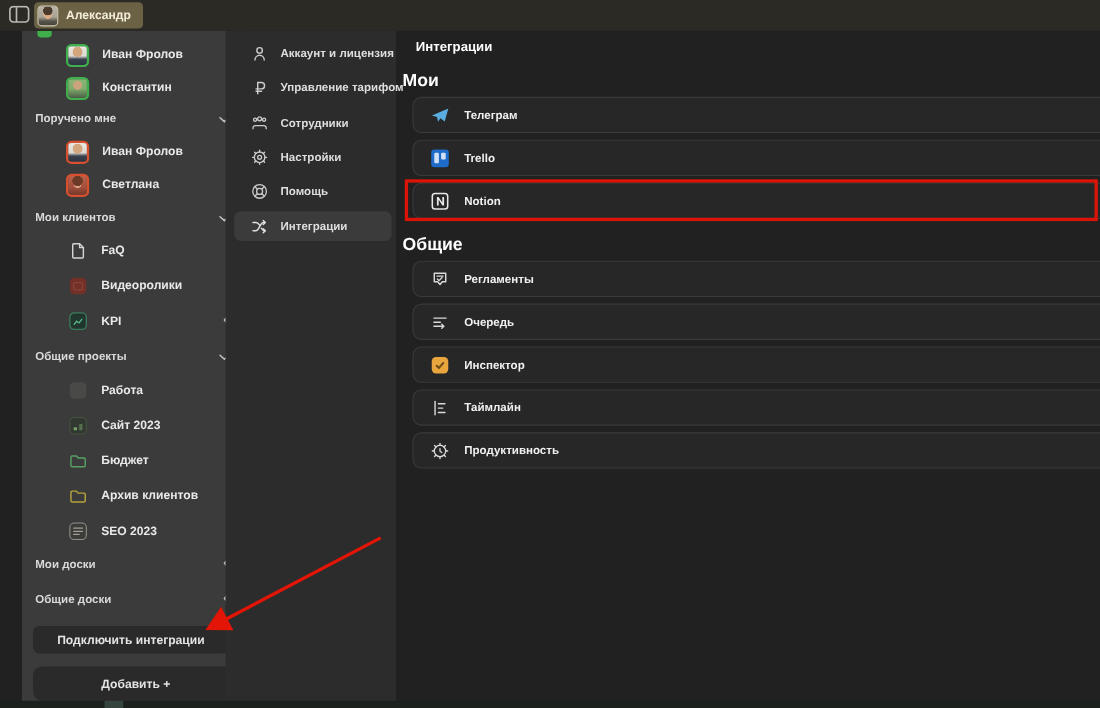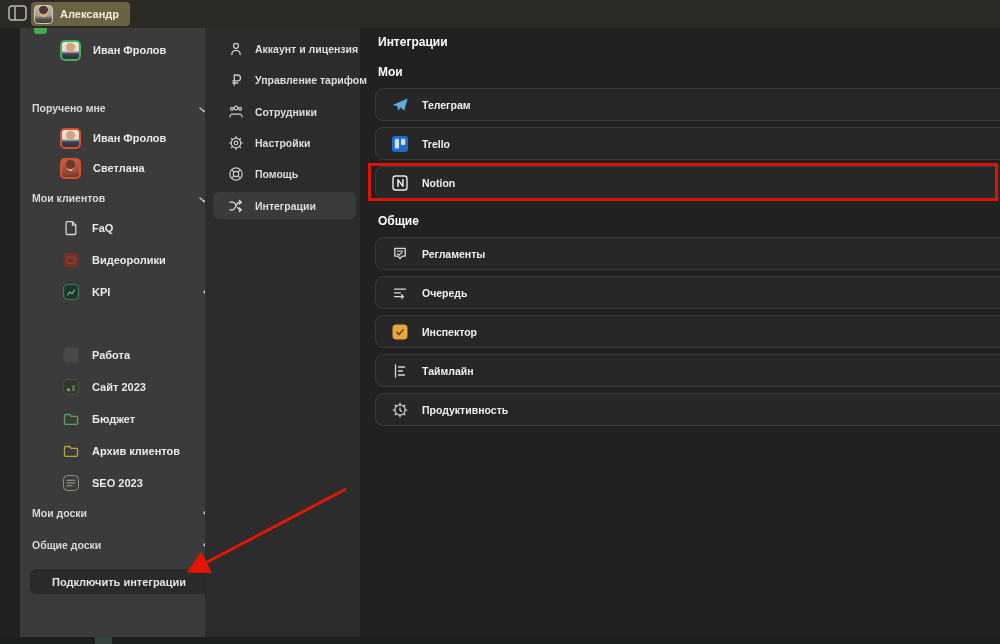--- a/index.html
+++ b/index.html
@@ -57,21 +57,21 @@
   .menu { position:absolute; left:205px; top:28px; width:155px; height:616px; background:#2c2c2c; z-index:2;text-align:right; }
   .mitem { position:absolute; left:8px; width:143px; height:27px; display:flex; align-items:center; gap:11px;
     padding-left:15px; border-radius:6px; cursor:pointer; }
   .mitem.active { background:#3b3b3b; }
   .mitem .lbl { font-size:10.5px; font-weight:bold; color:#dedede; white-space:nowrap; }
   .micon { width:16px; height:16px; flex-shrink:0; }
 
   
   .main { position:absolute; left:360px; top:28px; width:640px; height:616px; background:#212121; z-index:1; }
   .main-title { position:absolute; left:18px; top:7px; font-size:12px; font-weight:bold; color:#ffffff; }
-  .sec-label { position:absolute; left:18px; font-size:12px; font-weight:bold; color:#ffffff; }
+  .sec-label { position:absolute; left:6px; font-size:16px; font-weight:bold; color:#ffffff; }
   .card { position:absolute; left:15px; width:640px; height:33px; background:#272727; border:1px solid #3a3a3a;
     border-radius:8px; display:flex; align-items:center; gap:13px; padding-left:15px; cursor:pointer; }
   .card .lbl { font-size:10.5px; font-weight:bold; color:#f0f0f0; white-space:nowrap; }
   .cicon { width:18px; height:18px; flex-shrink:0; }
 
   
   .notion-box { position:absolute; left:368px; top:163px; width:630px; height:38px; border:3px solid #dc1408;
     z-index:6; pointer-events:none; }
   .arrow-svg { position:absolute; left:175px; top:475px; width:185px; height:105px; z-index:6; pointer-events:none; }
 
@@ -95,20 +95,24 @@
   </div>
 </div>
 
 <div class="sidebar">
   <div class="partial-avatar"></div>
 
   <div class="srow" style="top:8px">
     <span class="avatar b-green ph-suit"></span>
     <span class="lbl">Иван Фролов</span>
   </div>
+  <div class="srow" style="top:38px">
+    <span class="avatar b-green ph-green"></span>
+    <span class="lbl">Константин</span>
+  </div>
 
   <div class="shead" style="top:66px">
     <span class="lbl">Поручено мне</span>
     <span class="chev">
       <svg width="10" height="6" viewBox="0 0 10 6">
           <polyline points="1,1 5,4.6 9,1" fill="none" stroke="#c2c2c2" stroke-width="1.4" stroke-linecap="round"></polyline>
         </svg>
     </span>
   </div>
   <div class="srow" style="top:96px">
@@ -154,20 +158,28 @@
         </svg>
     </span>
     <span class="lbl">KPI</span>
     <span class="row-chev">
       <svg width="6" height="10" viewBox="0 0 6 10">
           <polyline points="4.6,1 1,5 4.6,9" fill="none" stroke="#c2c2c2" stroke-width="1.4" stroke-linecap="round"></polyline>
         </svg>
     </span>
   </div>
 
+  <div class="shead" style="top:282px">
+    <span class="lbl">Общие проекты</span>
+    <span class="chev">
+      <svg width="10" height="6" viewBox="0 0 10 6">
+          <polyline points="1,1 5,4.6 9,1" fill="none" stroke="#c2c2c2" stroke-width="1.4" stroke-linecap="round"></polyline>
+        </svg>
+    </span>
+  </div>
   <div class="srow" style="top:313px">
     <span class="picon">
       <svg width="18" height="18" viewBox="0 0 18 18">
           <rect x="1.5" y="1.5" width="15" height="15" rx="4" fill="#494947"></rect>
         </svg>
     </span>
     <span class="lbl">Работа</span>
   </div>
   <div class="srow" style="top:345px">
     <span class="picon">
@@ -216,20 +228,21 @@
   <div class="shead" style="top:503px">
     <span class="lbl">Общие доски</span>
     <span class="chev">
       <svg width="6" height="10" viewBox="0 0 6 10">
           <polyline points="4.6,1 1,5 4.6,9" fill="none" stroke="#c2c2c2" stroke-width="1.4" stroke-linecap="round"></polyline>
         </svg>
     </span>
   </div>
 
   <div class="sb-btn connect-btn">Подключить интеграции</div>
+  <div class="sb-btn add-btn">Добавить +</div>
 
   <div class="side-scrollbar"></div>
 </div>
 
 <div class="menu">
   <div class="mitem" style="top:7px">
     <span class="micon">
       <svg width="16" height="16" viewBox="0 0 16 16">
           <circle cx="8" cy="4.8" r="2.5" fill="none" stroke="#cccccc" stroke-width="1.3"></circle>
           <path d="M3.8,13.5 a4.2,4.2 0 0 1 8.4,0" fill="none" stroke="#cccccc" stroke-width="1.3" stroke-linecap="round"></path>

